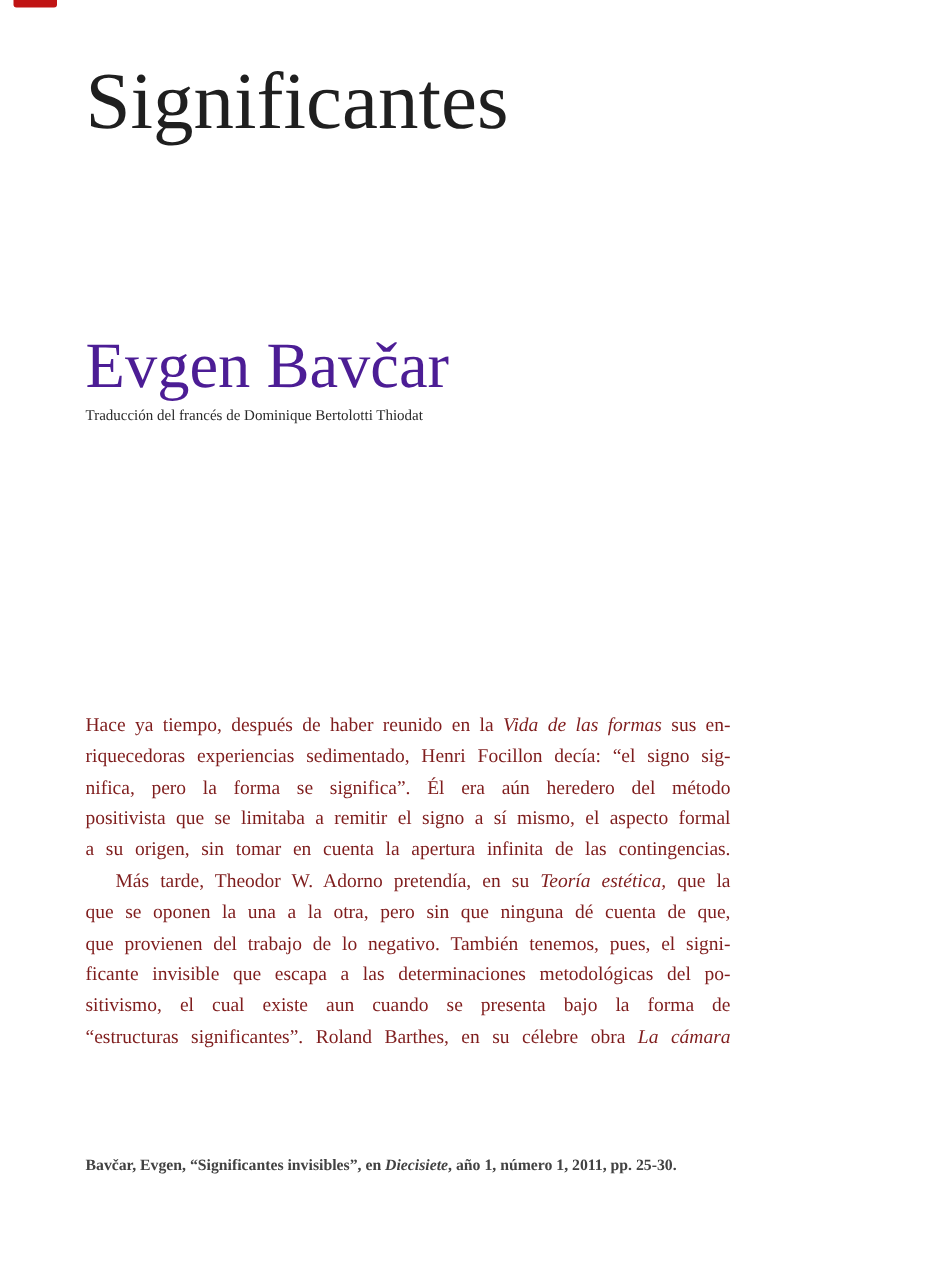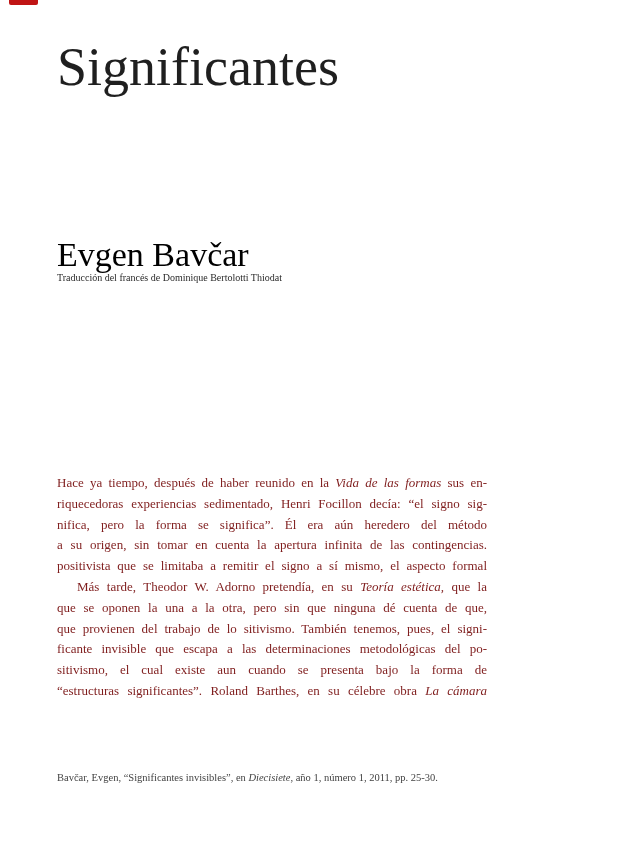--- a/index.html
+++ b/index.html
@@ -16,23 +16,23 @@
     background:#c01414;
     border-radius:0 0 2px 2px;
   }
   .title{
     position:absolute;left:57px;top:40px;
     font-size:54px;line-height:55px;
     font-weight:400;color:#1f1f1f;
     letter-spacing:0;
   }
   .author{
-    position:absolute;left:57px;top:235px;
-    font-size:34px;line-height:40px;
-    font-weight:400;color:#000000;
+    position:absolute;left:57px;top:225px;
+    font-size:43px;line-height:40px;
+    font-weight:400;color:#4c1d95;
   }
   .translation{
     position:absolute;left:57px;top:270px;
     font-size:10px;line-height:16px;
     color:#2a2a2a;
   }
   .body-block{
     position:absolute;left:57px;top:473px;
     width:430px;
     font-size:13px;line-height:20.8px;
@@ -43,20 +43,21 @@
     text-align-last:justify;
     -moz-text-align-last:justify;
   }
   .body-block .line.indent{ text-indent:20px; }
   .body-block em, .footnote em{ font-style:italic; }
   .footnote{
     position:absolute;left:57px;top:771px;
     width:500px;
     font-size:10.5px;line-height:14px;
     color:#424242;
+    font-weight:bold;
   }
 </style>
 </head>
 <body>
 
 <div class="page">
 
   <div class="corner-mark"></div>
 
   <h1 class="title" style="margin:0;">
@@ -64,25 +65,25 @@
   </h1>
 
   <h2 class="author" style="margin:0;">Evgen Bavčar</h2>
 
   <div class="translation">Traducción del francés de Dominique Bertolotti Thiodat</div>
 
   <div class="body-block">
       <div class="line"><span>Hace ya tiempo, después de haber reunido en la </span><em>Vida de las formas</em><span> sus en-</span></div>
       <div class="line"><span>riquecedoras experiencias sedimentado, Henri Focillon decía: “el signo sig-</span></div>
       <div class="line"><span>nifica, pero la forma se significa”. Él era aún heredero del método</span></div>
+      <div class="line"><span>positivista que se limitaba a remitir el signo a sí mismo, el aspecto formal</span></div>
       <div class="line"><span>a su origen, sin tomar en cuenta la apertura infinita de las contingencias.</span></div>
-      <div class="line"><span>positivista que se limitaba a remitir el signo a sí mismo, el aspecto formal</span></div>
       <div class="line indent"><span>Más tarde, Theodor W. Adorno pretendía, en su </span><em>Teoría estética,</em><span> que la</span></div>
       <div class="line"><span>que se oponen la una a la otra, pero sin que ninguna dé cuenta de que,</span></div>
-      <div class="line"><span>que provienen del trabajo de lo sitivismo. También tenemos, pues, el signi-</span></div>
+      <div class="line"><span>que provienen del trabajo de lo negativo. También tenemos, pues, el signi-</span></div>
       <div class="line"><span>ficante invisible que escapa a las determinaciones metodológicas del po-</span></div>
       <div class="line"><span>sitivismo, el cual existe aun cuando se presenta bajo la forma de</span></div>
       <div class="line"><span>“estructuras significantes”. Roland Barthes, en su célebre obra </span><em>La cámara</em></div>
     </div>
 
   <div class="footnote"><span>Bavčar, Evgen, “Significantes invisibles”, en </span><em>Diecisiete</em><span>, año 1, número 1, 2011, pp. 25-30.</span></div>
 
 </div>
 
 </body></html>

